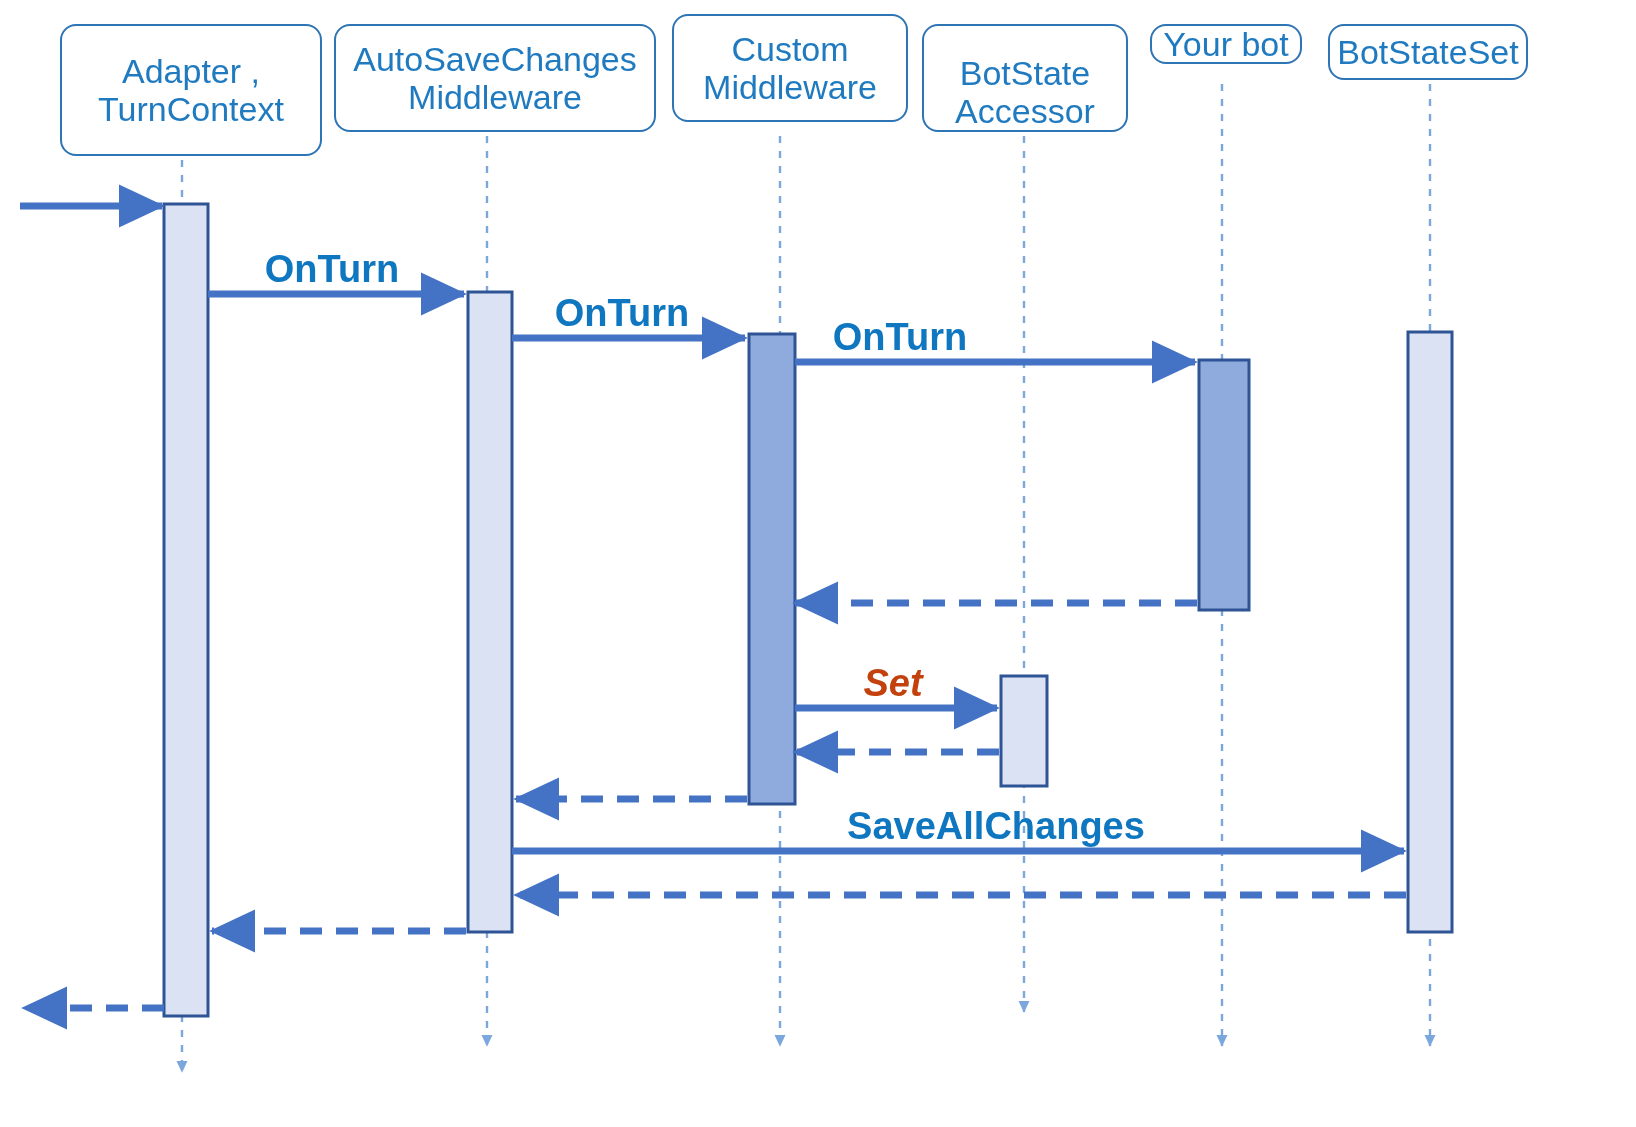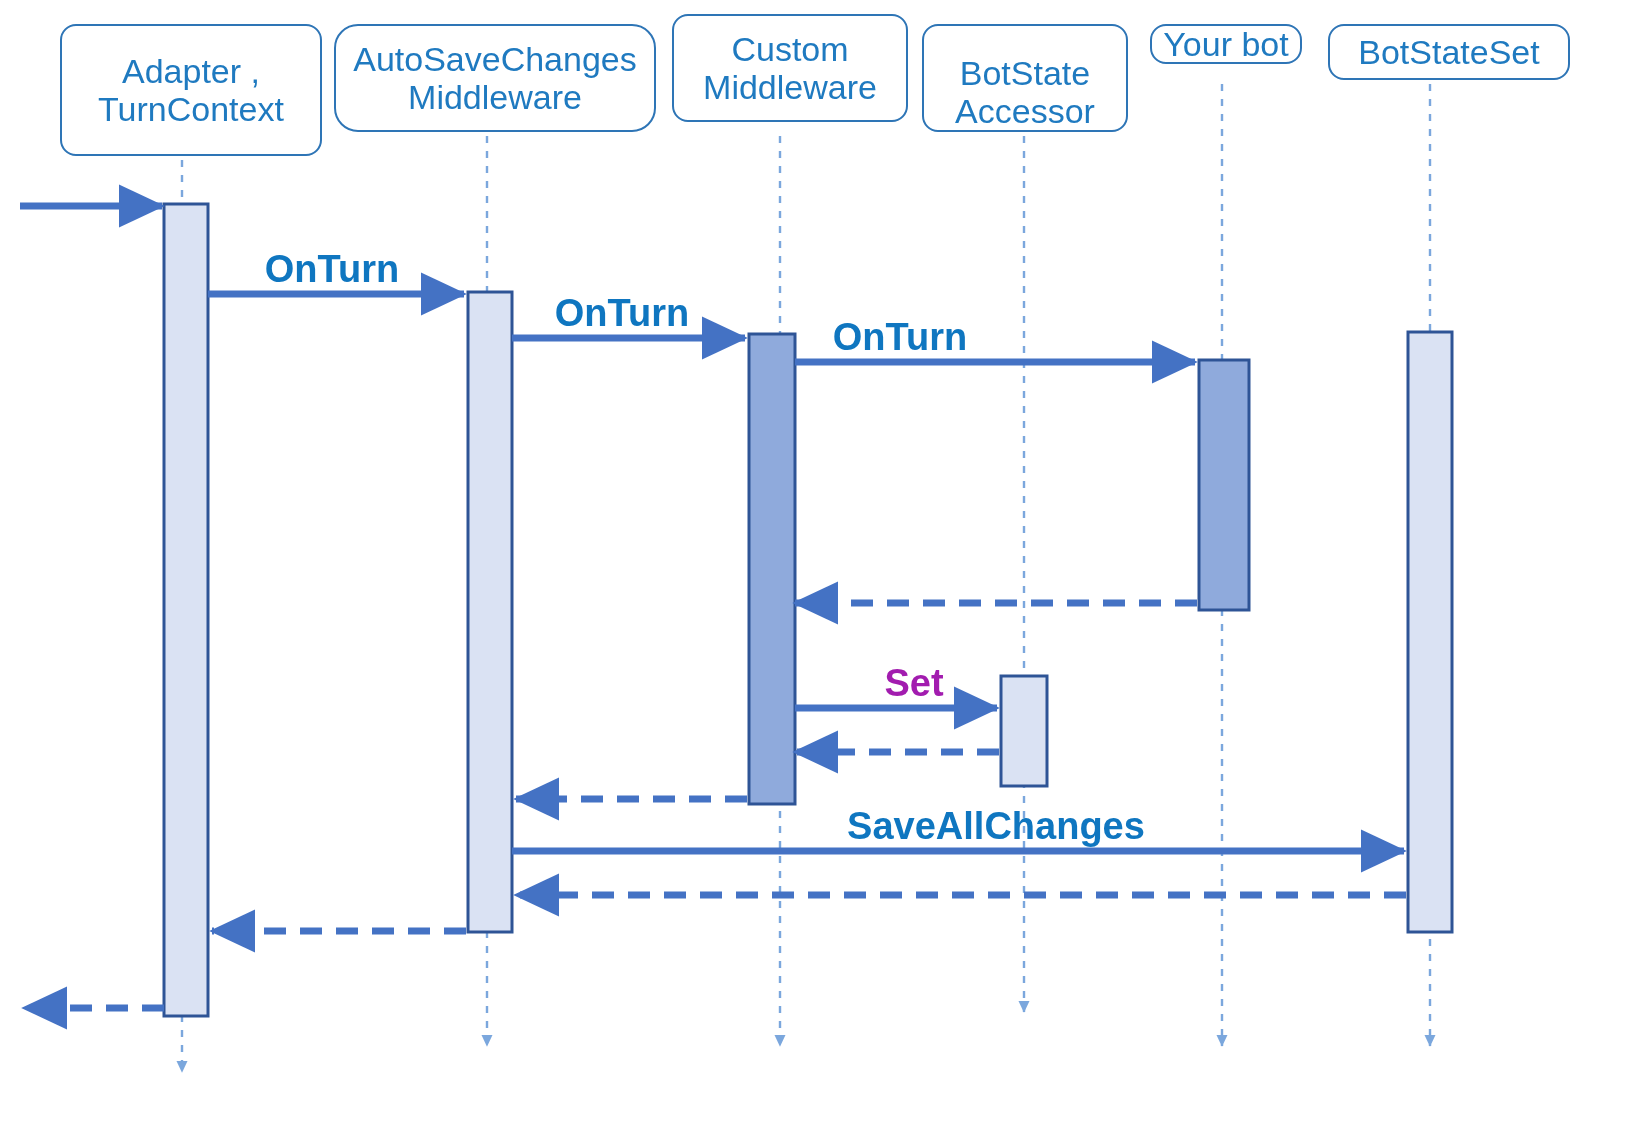--- a/index.html
+++ b/index.html
@@ -96,30 +96,30 @@
         <line x1="512" y1="851" x2="1404" y2="851" stroke="#4472c4" stroke-width="7" marker-end="url(#arrowSolid)"></line>
         <line x1="1406" y1="895" x2="516" y2="895" stroke="#4472c4" stroke-width="7" marker-end="url(#arrowSolid)" stroke-dasharray="22 14"></line>
         <line x1="466" y1="931" x2="212" y2="931" stroke="#4472c4" stroke-width="7" marker-end="url(#arrowSolid)" stroke-dasharray="22 14"></line>
         <line x1="164" y1="1008" x2="24" y2="1008" stroke="#4472c4" stroke-width="7" marker-end="url(#arrowSolid)" stroke-dasharray="22 14"></line>
       </g>
   </svg>
 
   <div id="participant-layer">
       <div class="participant-box" style="left: 60px; top: 24px; width: 262px; height: 132px; border-color: rgb(46, 117, 182); color: rgb(31, 122, 192);"><span>Adapter ,
 TurnContext</span></div>
-      <div class="participant-box" style="left: 334px; top: 24px; width: 322px; height: 108px; border-color: rgb(46, 117, 182); color: rgb(31, 122, 192); border-radius: 24px;"><span>AutoSaveChanges
+      <div class="participant-box" style="left: 334px; top: 24px; width: 322px; height: 108px; border-color: rgb(46, 117, 182); color: rgb(31, 122, 192);"><span>AutoSaveChanges
 Middleware</span></div>
       <div class="participant-box" style="left: 672px; top: 14px; width: 236px; height: 108px; border-color: rgb(46, 117, 182); color: rgb(31, 122, 192);"><span>Custom
 Middleware</span></div>
       <div class="participant-box" style="left: 922px; top: 24px; width: 206px; height: 108px; border-color: rgb(46, 117, 182); color: rgb(31, 122, 192); align-items: flex-end;"><span>BotState
 Accessor</span></div>
       <div class="participant-box" style="left: 1150px; top: 24px; width: 152px; height: 40px; border-color: rgb(46, 117, 182); color: rgb(31, 122, 192);"><span>Your bot</span></div>
-      <div class="participant-box" style="left: 1328px; top: 24px; width: 242px; height: 56px; border-color: rgb(46, 117, 182); color: rgb(31, 122, 192);"><span>BotStateSet</span></div>
+      <div class="participant-box" style="left: 1328px; top: 24px; width: 200px; height: 56px; border-color: rgb(46, 117, 182); color: rgb(31, 122, 192);"><span>BotStateSet</span></div>
     </div>
   <div id="label-layer">
       <div class="msg-label" style="left: 332px; top: 248px; color: rgb(15, 118, 192);">OnTurn</div>
       <div class="msg-label" style="left: 622px; top: 292px; color: rgb(15, 118, 192);">OnTurn</div>
       <div class="msg-label" style="left: 900px; top: 316px; color: rgb(15, 118, 192);">OnTurn</div>
-      <div class="msg-label" style="left: 914px; top: 662px; color: #a21caf;">Set</div>
+      <div class="msg-label" style="left: 893px; top: 662px; color: #c2410c; font-style: italic;">Set</div>
       <div class="msg-label" style="left: 996px; top: 805px; color: rgb(15, 118, 192);">SaveAllChanges</div>
     </div>
 
 </div>
 
 </body></html>

